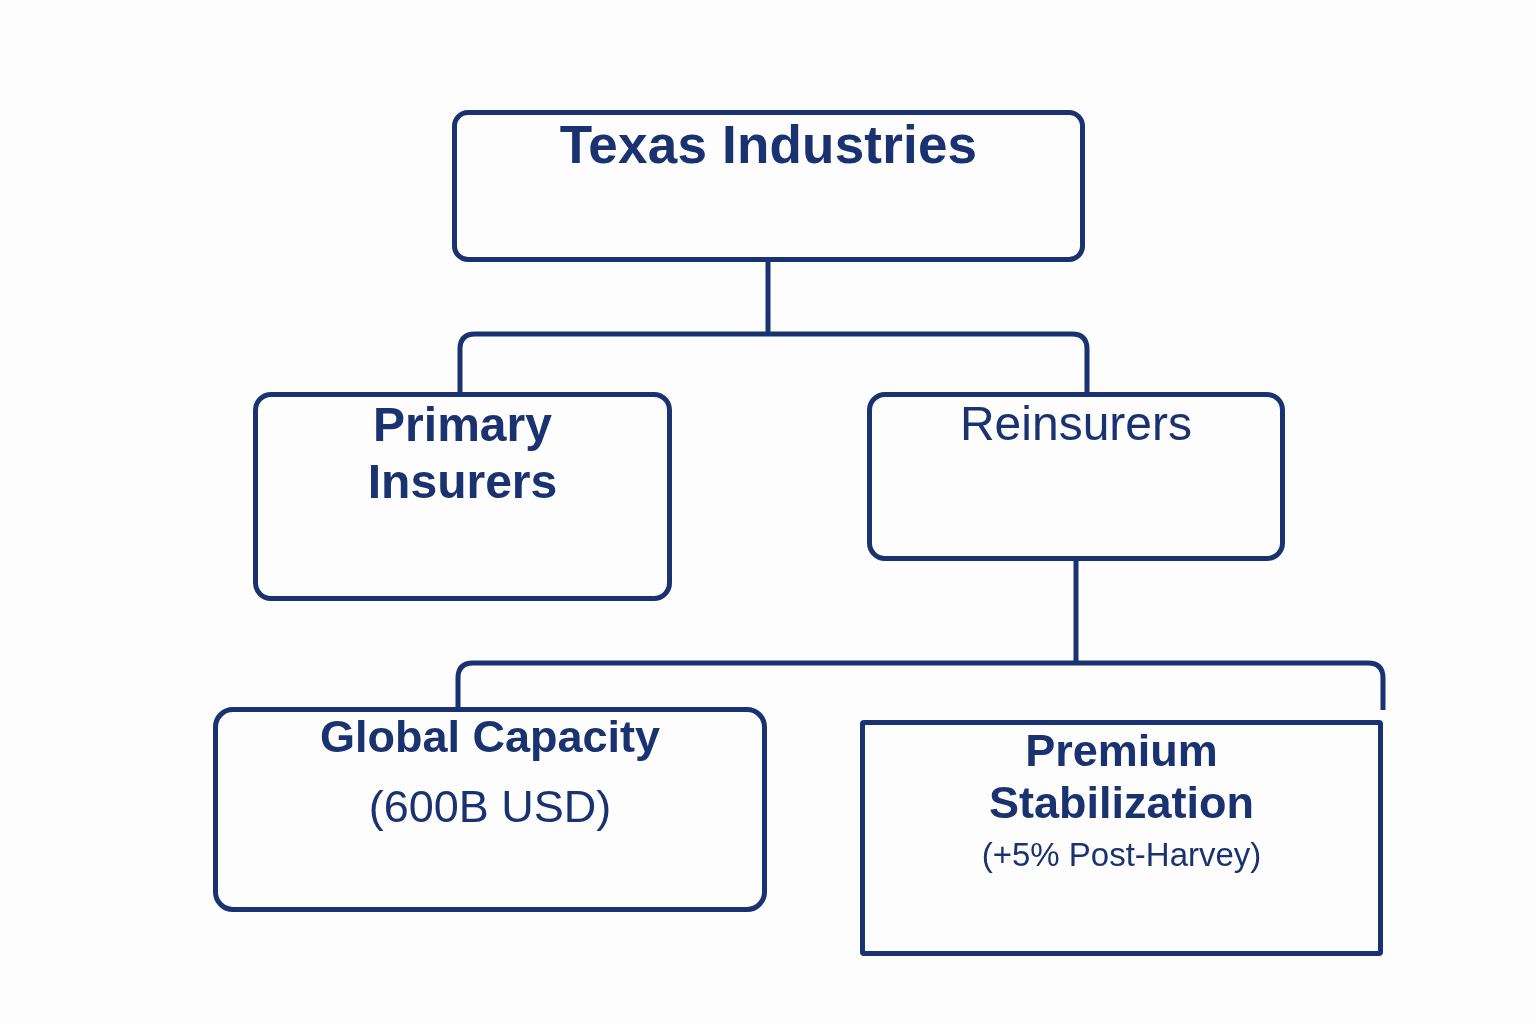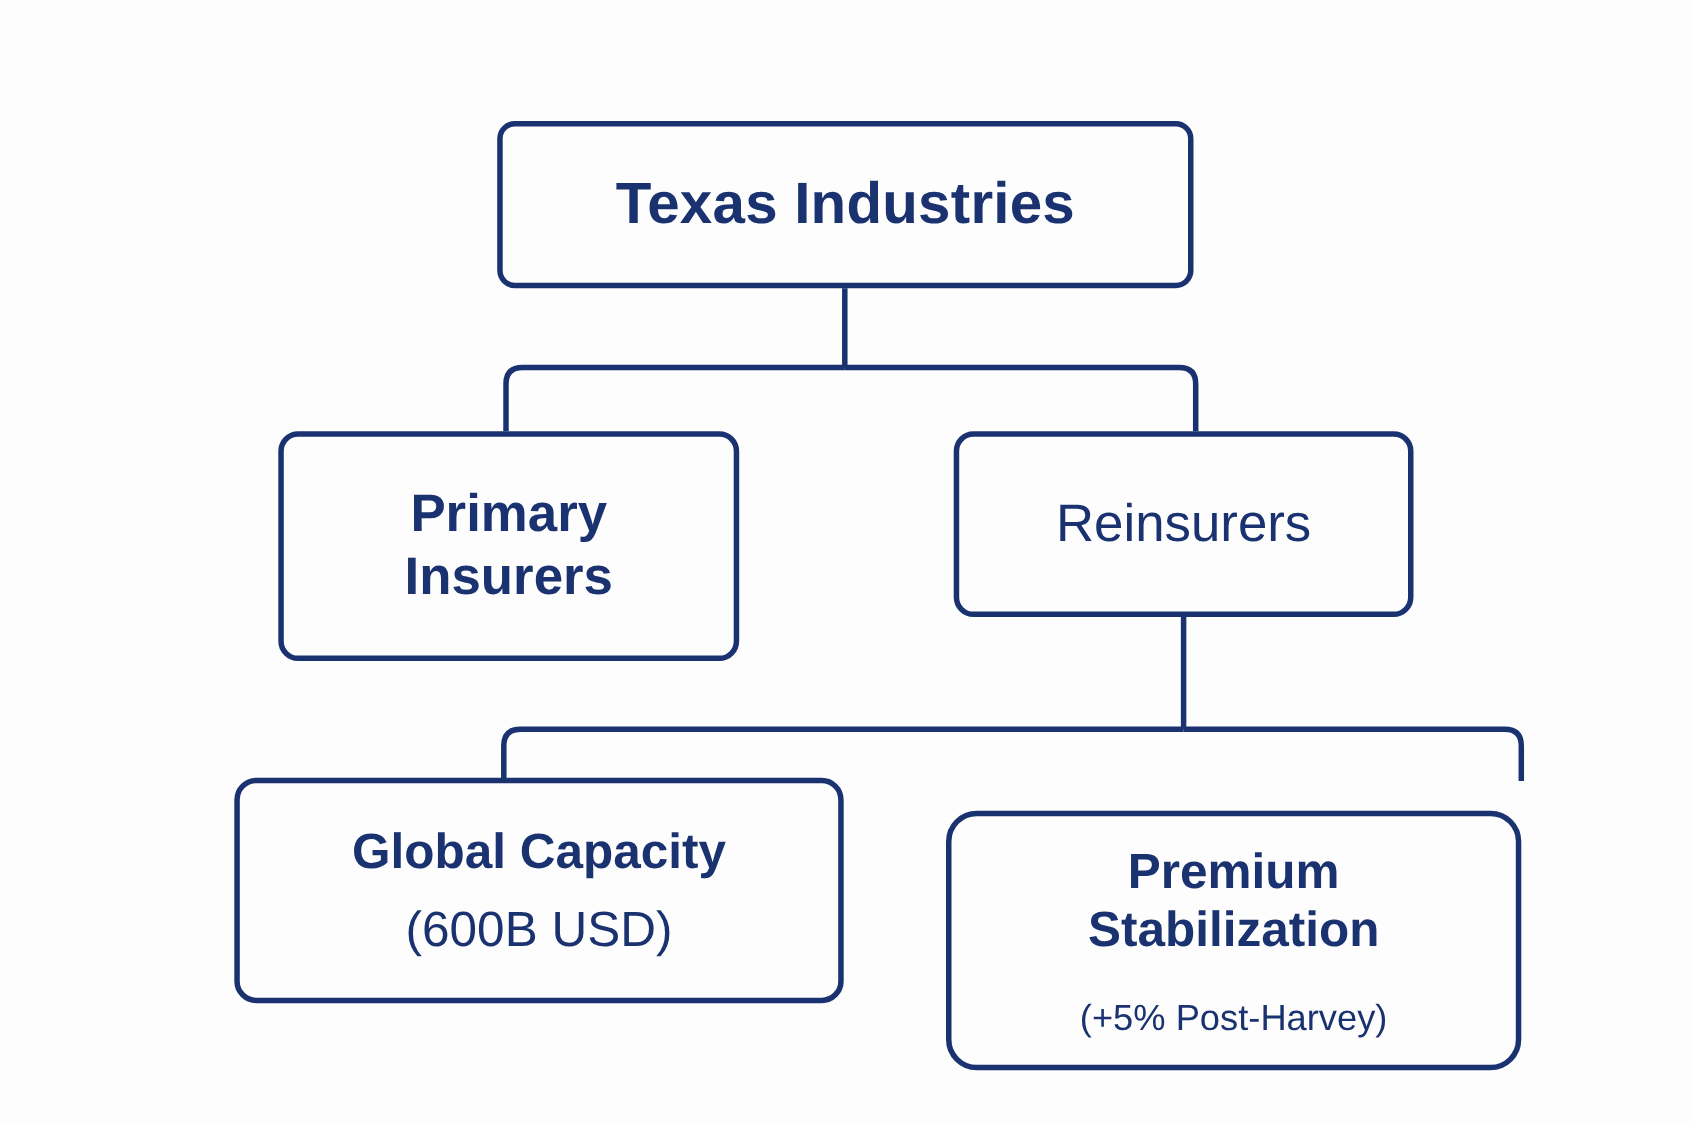--- a/index.html
+++ b/index.html
@@ -42,21 +42,20 @@
   
   .node {
     position: absolute;
     box-sizing: border-box;
     border: 5px solid #1a3370;
     border-radius: 18px;
     background: #fdfdfd;
     display: flex;
     flex-direction: column;
     align-items: center;
-    justify-content: center;
     text-align: center;
     color: #1a3370;
     line-height: 1.12;
     z-index: 2;
   }
 
   .node .title {
     display: block;
     white-space: pre-line;
   }
@@ -116,35 +115,34 @@
     font-weight: 700;
   }
   #node-global-capacity .sub {
     font-size: 45px;
     font-weight: 400;
     margin-top: 20px;
   }
 
   #node-premium-stabilization {
     left: 860px;
-    top: 737px;
+    top: 720px;
     width: 523px;
     height: 236px;
-    border-radius: 28px;
-    gap: 12px;
+    border-radius: 4px;
   }
   #node-premium-stabilization .title {
     font-size: 45px;
     font-weight: 700;
     line-height: 1.16;
   }
   #node-premium-stabilization .sub {
     font-size: 33px;
     font-weight: 400;
-    margin-top: 24px;
+    margin-top: 8px;
   }
 </style>
 </head>
 <body>
 
 <div id="diagram-root">
 
   <svg id="connectors" viewBox="0 0 1536 1024" width="1536" height="1024" aria-hidden="true">
 
     <path d="M 768 262 L 768 334"></path>

